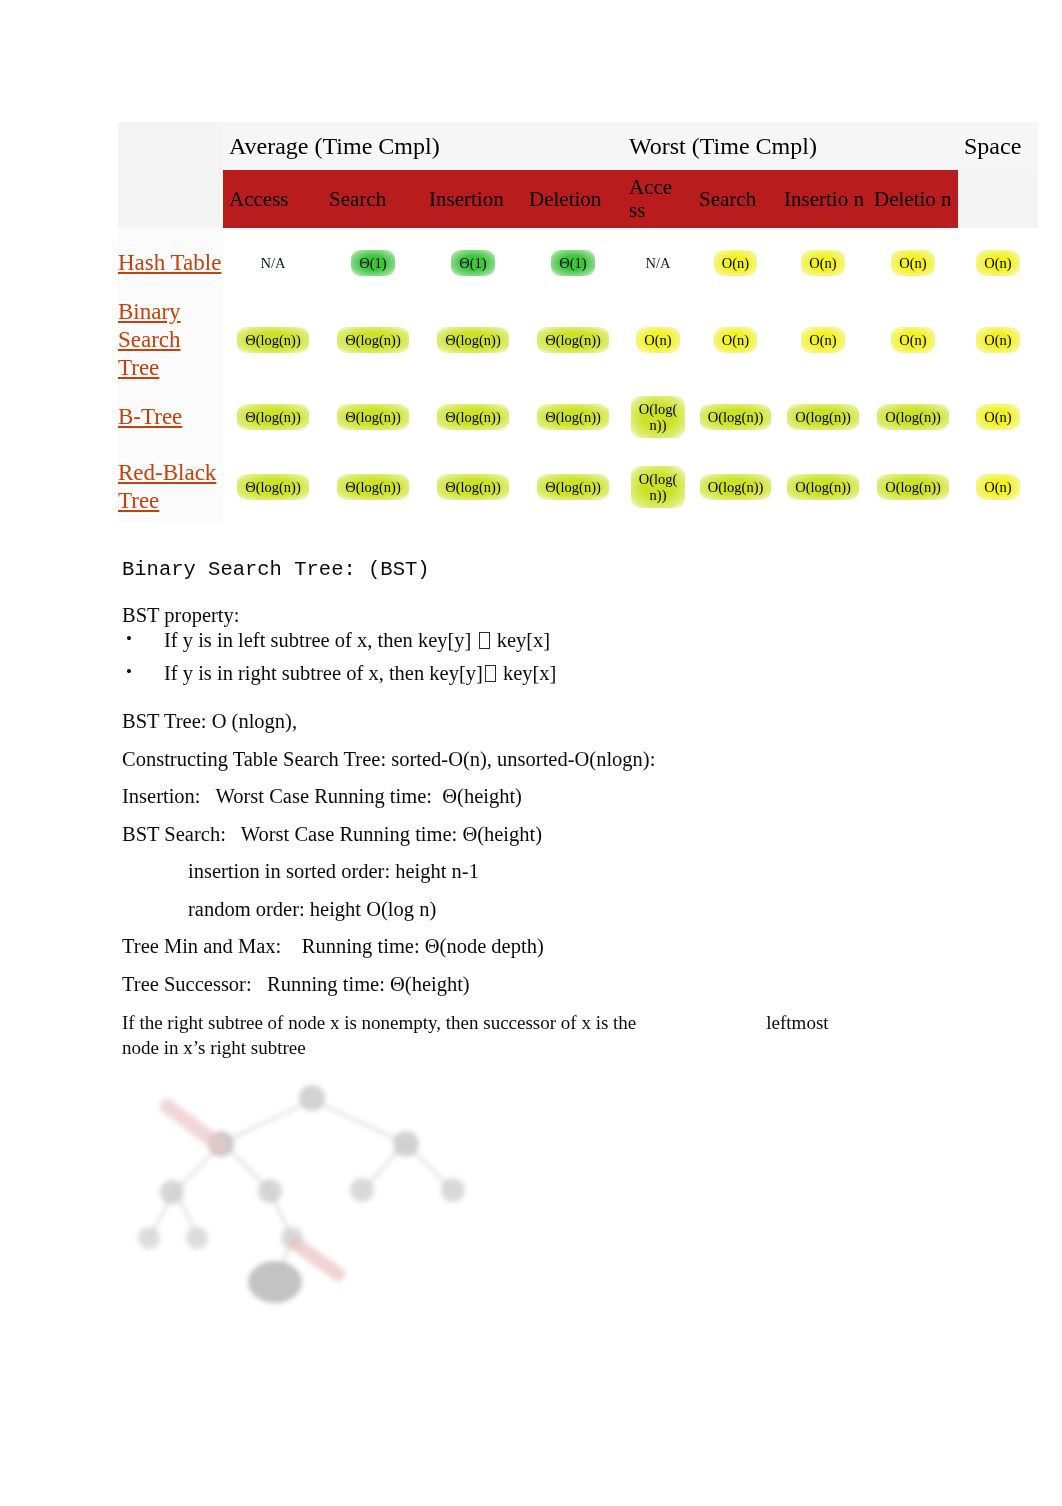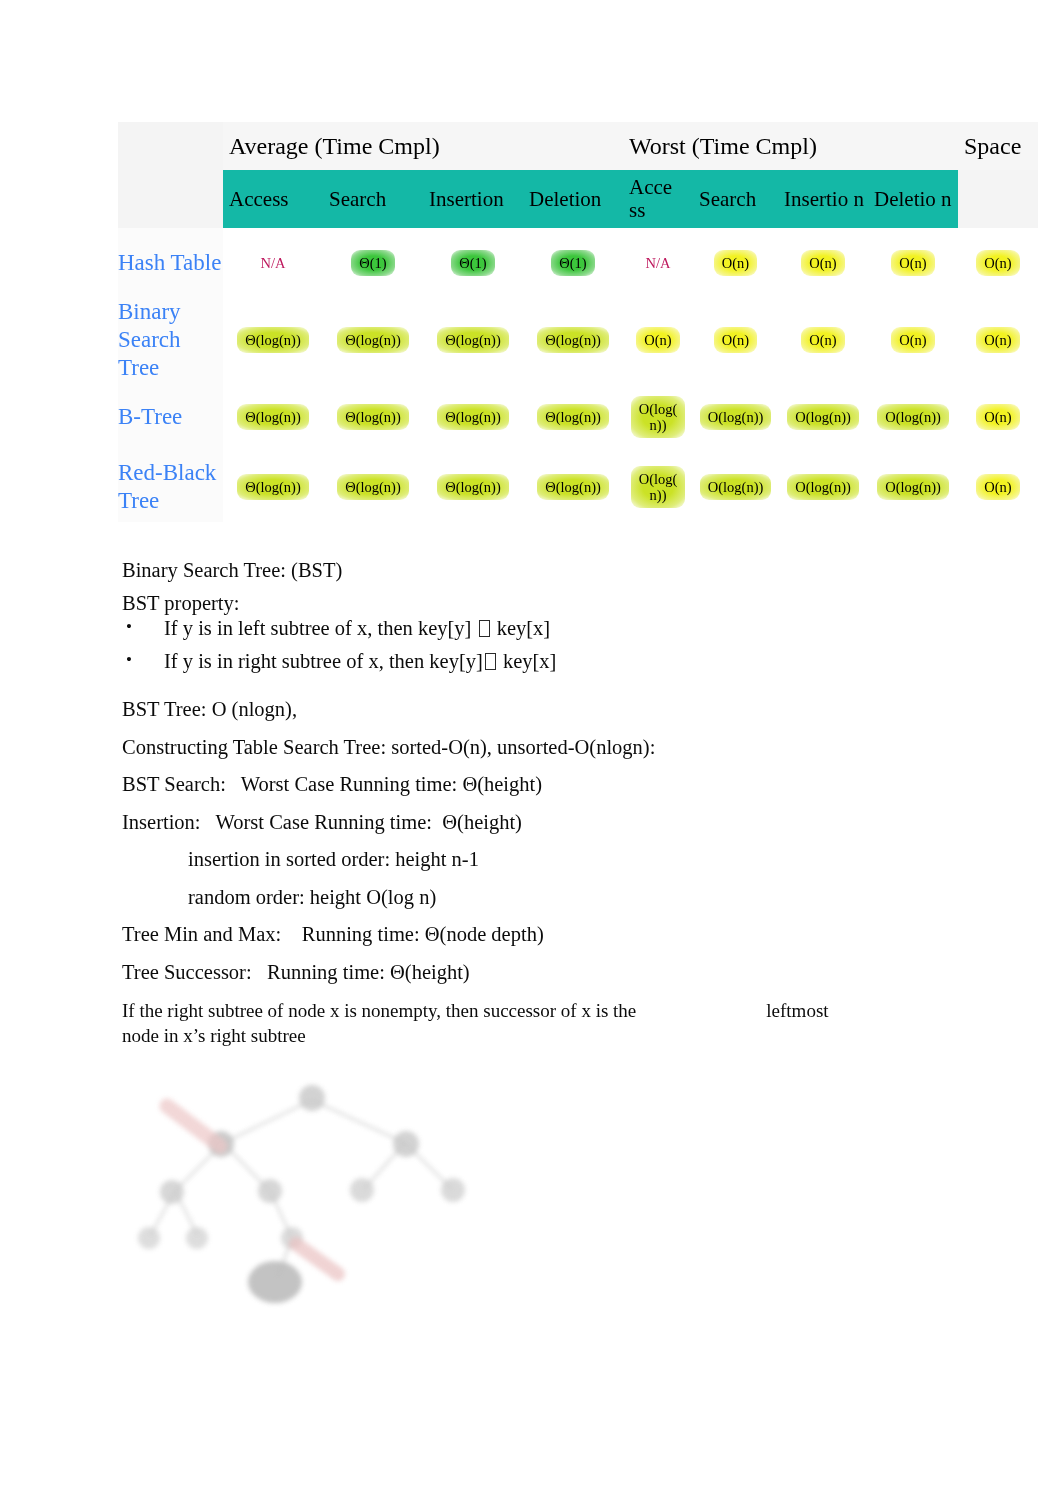--- a/index.html
+++ b/index.html
@@ -49,31 +49,32 @@
   .hdr-top td.blank-cell { background: #f4f4f4; }
   .hdr-top .grp-label { white-space: nowrap; }
 
   .hdr-sub td {
     height: 58px;
     font-size: 21px;
     color: #000;
     padding-left: 6px;
     line-height: 1.08;
     vertical-align: middle;
-    background: #14b8a6;
+    background: #b91c1c;
   }
   .hdr-sub td.blank-cell { background: #f4f4f4; }
 
   .row-label {
     font-size: 23px;
-    color: #3b82f6;
+    color: #c2410c;
     padding-left: 4px;
     line-height: 1.22;
     background: #fbfbfb !important;
     vertical-align: middle;
+    text-decoration: underline;
   }
 
   .data-row td { background: #ffffff; }
   .data-row { height: 70px; }
   .data-row.tall { height: 70px; }
 
   .cellwrap {
     display: flex;
     align-items: center;
     justify-content: center;
@@ -94,39 +95,39 @@
     background: radial-gradient(ellipse at center, #3cc63c 38%, #8bd98b 72%, rgba(255,255,255,0) 100%);
   }
   .pill.yellowgreen {
     background: radial-gradient(ellipse at center, #cbe226 40%, #dfed7a 74%, rgba(255,255,255,0) 100%);
   }
   .pill.yellow {
     background: radial-gradient(ellipse at center, #f2f222 38%, #f6f68a 74%, rgba(255,255,255,0) 100%);
   }
   .pill.plain {
     background: transparent;
-    color: #be185d;
+    color: #0f172a;
   }
 
   
   .body-text {
     position: absolute;
     left: 122px;
     top: 560px;
     width: 880px;
   }
   .ln {
     font-size: 20.5px;
     line-height: 1.0;
     color: #0b0b0b;
     margin: 0 0 17px 0;
     white-space: pre-wrap;
   }
   .ln.tight { margin-bottom: 5px; }
-  .ln.heading { margin-bottom: 12px; }
+  .ln.heading { margin-bottom: 24px; font-family: Liberation Mono, monospace; }
   .bullet-row {
     display: flex;
     font-size: 20.5px;
     line-height: 1.0;
     margin: 0 0 12px 0;
     color: #0b0b0b;
   }
   .bullet-dot {
     width: 38px;
     flex: 0 0 38px;
@@ -426,22 +427,22 @@
 
     <div class="bullet-row">
       <span class="bullet-dot">•</span>
       <span class="bullet-text"><span>If y is in right subtree of x, then key[y]</span><span class="tofu"></span><span> key[x]</span></span>
     </div>
 
     <div class="gap-lg"></div>
 
     <p class="ln">BST Tree: O (nlogn),</p>
     <p class="ln">Constructing Table Search Tree: sorted-O(n), unsorted-O(nlogn):</p>
+    <p class="ln">Insertion:   Worst Case Running time:  Θ(height)</p>
     <p class="ln">BST Search:   Worst Case Running time: Θ(height)</p>
-    <p class="ln">Insertion:   Worst Case Running time:  Θ(height)</p>
 
     <p class="ln indent-1">insertion in sorted order: height n-1</p>
     <p class="ln indent-1">random order: height O(log n)</p>
 
     <p class="ln">Tree Min and Max:    Running time: Θ(node depth)</p>
     <p class="ln">Tree Successor:   Running time: Θ(height)</p>
 
     <p class="wrapline"><span>If the right subtree of node x is nonempty, then successor of x is the</span><span class="spacer-gap"></span><span>leftmost</span><br><span>node in x’s right subtree</span></p>
   </div>
 

